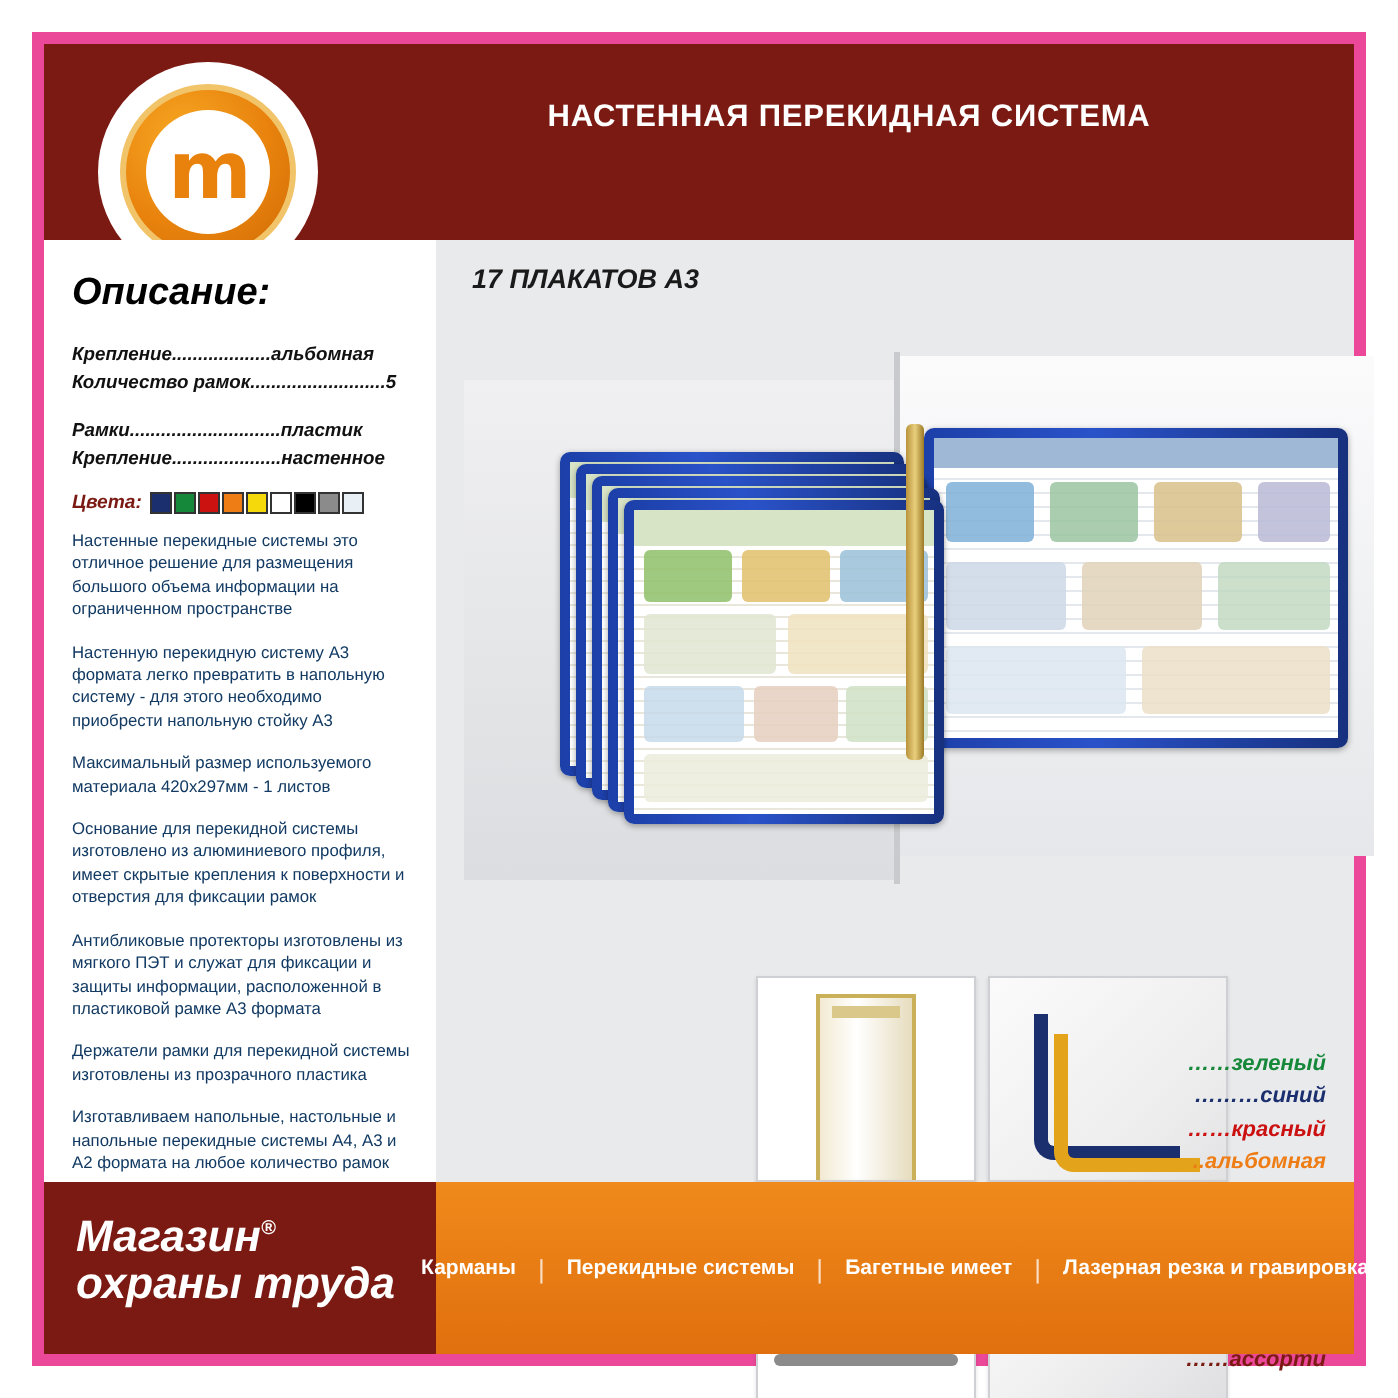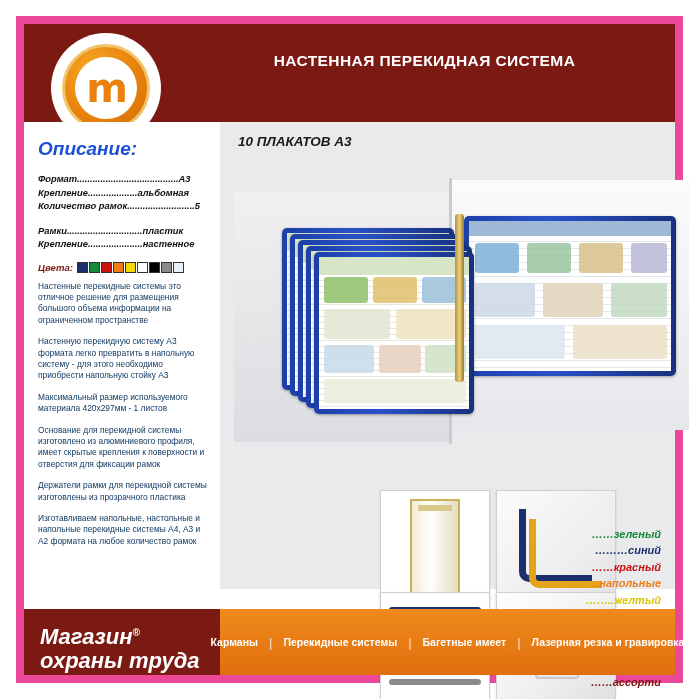--- a/index.html
+++ b/index.html
@@ -9,21 +9,21 @@
     font-family:"Liberation Sans", sans-serif;
   }
   .page{
     position:relative;width:699px;height:699px;
     background:#ffffff;
     box-sizing:border-box;
     border:8px solid #ffffff;
   }
   .frame{
     position:absolute;left:8px;top:8px;right:8px;bottom:8px;
-    border:8px solid #ec4899;
+    border:6px solid #ec4899;
     box-sizing:border-box;
     background:#ffffff;
   }
   
   .header{
     position:absolute;left:0;top:0;width:100%;height:98px;
     background:#7b1a12;
     box-sizing:border-box;
   }
   .logo-wrap{
@@ -58,21 +58,21 @@
     font-size:15.5px;font-weight:bold;letter-spacing:0.4px;line-height:26px;
   }
   
   .left-col{
     position:absolute;left:0;top:98px;width:196px;bottom:86px;
     background:#ffffff;
     padding:10px 12px 0 14px;
     box-sizing:border-box;
   }
   .desc-title{
-    color:#1d4ed8;font-size:19px;font-style:italic;font-weight:bold;
+    color:#000000;font-size:19px;font-style:italic;font-weight:bold;
     margin:6px 0 12px 0;
   }
   .spec-row{
     font-size:9.4px;font-style:italic;font-weight:bold;color:#111;
     line-height:13.5px;white-space:nowrap;
   }
   .spec-group{margin-bottom:11px;}
   .colors-row{
     display:flex;align-items:center;margin:2px 0 8px 0;
   }
@@ -150,21 +150,21 @@
   .ph4{left:276px;top:470px;width:118px;height:112px;}
   
   .legend{
     position:absolute;right:14px;top:404px;width:122px;text-align:right;
   }
   .legend-item{
     font-size:11px;font-style:italic;font-weight:bold;line-height:16.4px;
   }
   
   .footer{
-    position:absolute;left:0;bottom:0;width:100%;height:66px;
+    position:absolute;left:0;bottom:0;width:100%;height:86px;
   }
   .footer-left{
     position:absolute;left:0;top:0;width:196px;height:100%;
     background:#7b1a12;
     box-sizing:border-box;
     padding:12px 0 0 16px;
   }
   .shop-line1{
     color:#ffffff;font-size:22px;font-weight:bold;font-style:italic;line-height:24px;
     white-space:nowrap;
@@ -204,21 +204,20 @@
         <div class="logo-inner">
           <span class="logo-glyph">m</span>
         </div>
       </div>
     </div>
 
     <div class="left-col">
       <div class="desc-title">Описание:</div>
 
       <div class="spec-group">
-        <div class="spec-row">Формат.......................................А3</div>
         <div class="spec-row">Крепление...................альбомная</div>
         <div class="spec-row">Количество рамок..........................5</div>
       </div>
 
       <div class="spec-group">
         <div class="spec-row">Рамки.............................пластик</div>
         <div class="spec-row">Крепление.....................настенное</div>
       </div>
 
       <div class="colors-row">
@@ -231,26 +230,27 @@
         <span class="swatch" style="background:#ffffff"></span>
         <span class="swatch" style="background:#000000"></span>
         <span class="swatch" style="background:#8b8b8b"></span>
         <span class="swatch" style="background:#e8f0f5"></span>
       </div>
 
       <p class="para">Настенные перекидные системы это отличное решение для размещения большого объема информации на ограниченном пространстве</p>
       <p class="para">Настенную перекидную систему А3 формата легко превратить в напольную систему - для этого необходимо приобрести напольную стойку А3</p>
       <p class="para">Максимальный размер используемого материала 420х297мм - 1 листов</p>
       <p class="para">Основание для перекидной системы изготовлено из алюминиевого профиля, имеет скрытые крепления к поверхности и отверстия для фиксации рамок</p>
+      <p class="para">Антибликовые протекторы изготовлены из мягкого ПЭТ и служат для фиксации и защиты информации, расположенной в пластиковой рамке А3 формата</p>
       <p class="para">Держатели рамки для перекидной системы изготовлены из прозрачного пластика</p>
       <p class="para">Изготавливаем напольные, настольные и напольные перекидные системы А4, А3 и А2 формата на любое количество рамок</p>
     </div>
 
     <div class="main">
-      <div class="main-caption">10 ПЛАКАТОВ А3</div>
+      <div class="main-caption">17 ПЛАКАТОВ А3</div>
 
       <div class="illus">
         <div class="wall-left"></div>
         <div class="wall-right"></div>
         <div class="corner"></div>
 
         <div class="frame-blue" style="left:230px;top:46px;width:212px;height:160px;">
           <div class="inner">
             <div class="poster p2">
               <div class="blob" style="left:6px;top:22px;width:44px;height:30px;background:#7fb0d8"></div>
@@ -326,21 +326,21 @@
       <div class="photo ph4">
         <div style="position:absolute;left:0;top:0;width:100%;height:100%;background:linear-gradient(135deg,#ffffff 0%,#f0f0f1 55%,#dfdfe1 100%);"></div>
         <div style="position:absolute;left:30px;top:22px;width:56px;height:34px;background:#f6f6f7;border:2px solid #d0d0d3;border-radius:4px;"></div>
         <div style="position:absolute;left:38px;top:52px;width:40px;height:30px;background:#e7e7ea;border:2px solid #cacace;border-radius:3px;"></div>
       </div>
 
       <div class="legend">
         <div class="legend-item" style="color:#16883a">……зеленый</div>
         <div class="legend-item" style="color:#1b2f6e">………синий</div>
         <div class="legend-item" style="color:#cc1111">……красный</div>
-        <div class="legend-item" style="color:#ef7d15">..напольные</div>
+        <div class="legend-item" style="color:#ef7d15">..альбомная</div>
         <div class="legend-item" style="color:#d8c40a">……..желтый</div>
         <div class="legend-item" style="color:#888888">………белый</div>
         <div class="legend-item" style="color:#000000">……..черный</div>
         <div class="legend-item" style="color:#8b8b8b">……….серый</div>
         <div class="legend-item" style="color:#5f9ea0">.прозрачный</div>
         <div class="legend-item" style="color:#7b1a12">……ассорти</div>
       </div>
     </div>
 
     <div class="footer">

